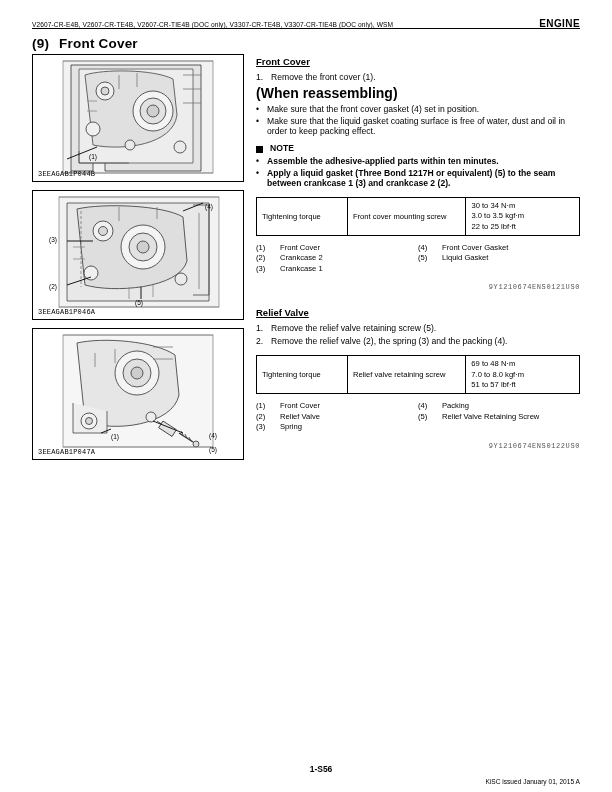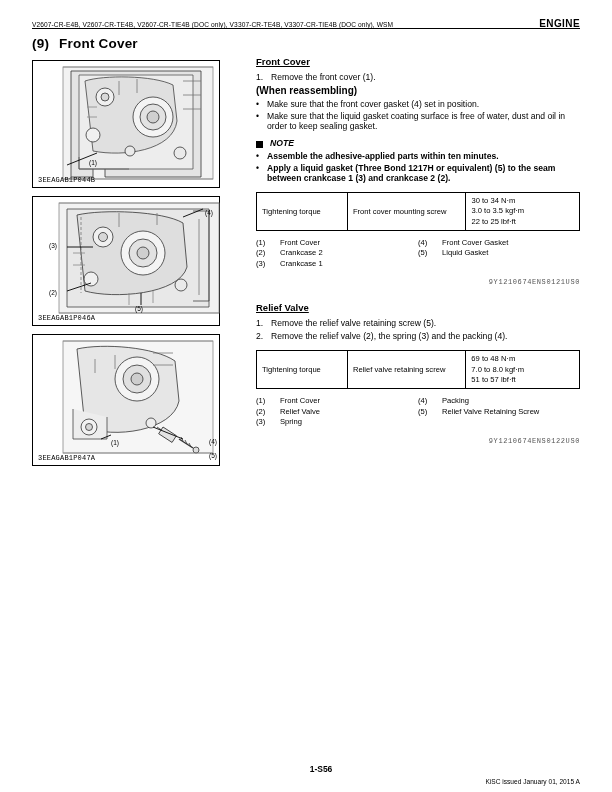--- a/index.html
+++ b/index.html
@@ -60,22 +60,22 @@
     font-size: 13.5px;
     font-weight: bold;
     letter-spacing: 0.2px;
   }
   .title .num { margin-right: 10px; }
 
   
   .figcol {
     position: absolute;
     left: 32px;
-    top: 60px;
-    width: 188px;
+    top: 54px;
+    width: 212px;
   }
   .figbox {
     border: 1px solid #000;
     background: #fff;
     position: relative;
     margin-bottom: 8px;
     box-sizing: border-box;
   }
   .fig1 { height: 128px; }
   .fig2 { height: 130px; padding-left: 7px; }
@@ -114,42 +114,41 @@
   .step {
     font-size: 8.6px;
     margin: 0 0 3px 0;
     display: flex;
   }
   .step .n {
     width: 15px;
     flex: none;
   }
   .bold-line {
-    font-size: 10px;
+    font-size: 14px;
     font-weight: bold;
     margin: 3px 0 3px 0;
   }
   .bullet {
     font-size: 8.6px;
     margin: 0 0 2px 0;
     display: flex;
   }
   .bullet .d {
     width: 11px;
     flex: none;
     text-align: left;
   }
   .bullet.bold { font-weight: bold; }
   .note-head {
     display: flex;
     align-items: flex-end;
     font-size: 8.6px;
     font-weight: bold;
     margin: 7px 0 3px 0;
-    font-style: italic;
   }
   .note-sq {
     width: 7px;
     height: 7px;
     background: #000;
     margin-right: 7px;
     display: inline-block;
   }
 
   table.torque {
@@ -335,21 +334,21 @@
       </div>
 
       <div class="bold-line">(When reassembling)</div>
 
       <div class="bullet">
         <span class="d">•</span>
         <span>Make sure that the front cover gasket (4) set in position.</span>
       </div>
       <div class="bullet">
         <span class="d">•</span>
-        <span>Make sure that the liquid gasket coating surface is free of water, dust and oil in order to keep sealing gasket.</span>
+        <span>Make sure that the liquid gasket coating surface is free of water, dust and oil in order to keep packing effect.</span>
       </div>
 
       <div class="note-head">
         <span class="note-sq"></span>
         <span>NOTE</span>
       </div>
 
       <div class="bullet bold">
         <span class="d">•</span>
         <span>Assemble the adhesive-applied parts within ten minutes.</span>

